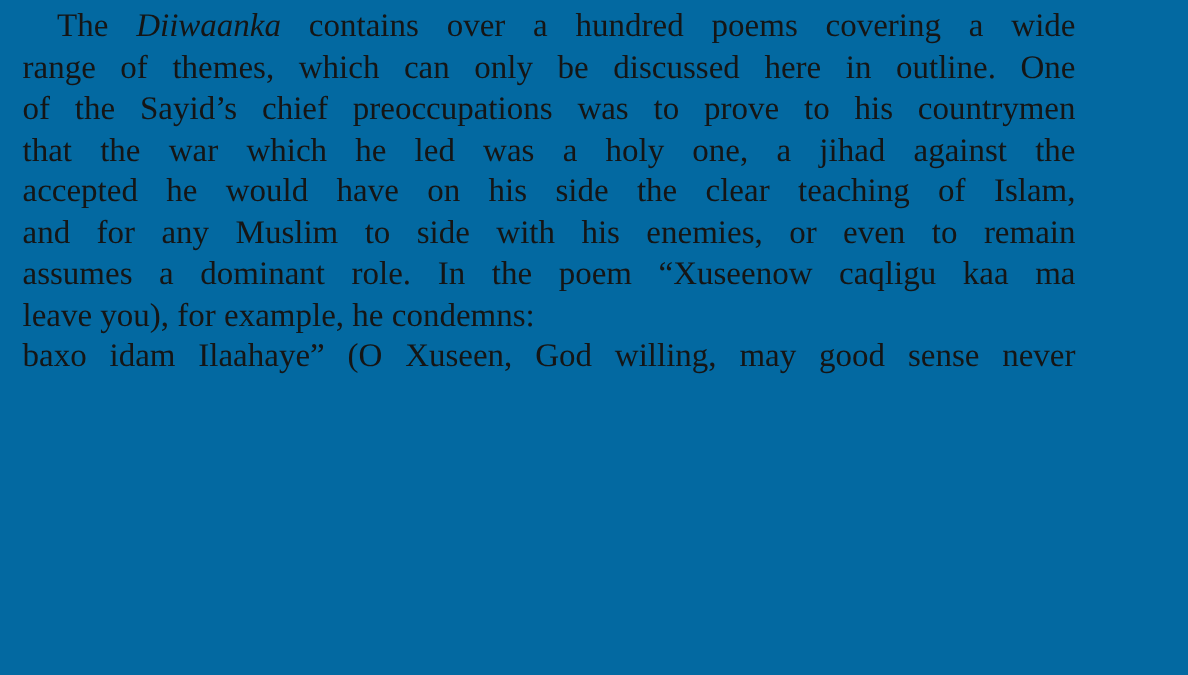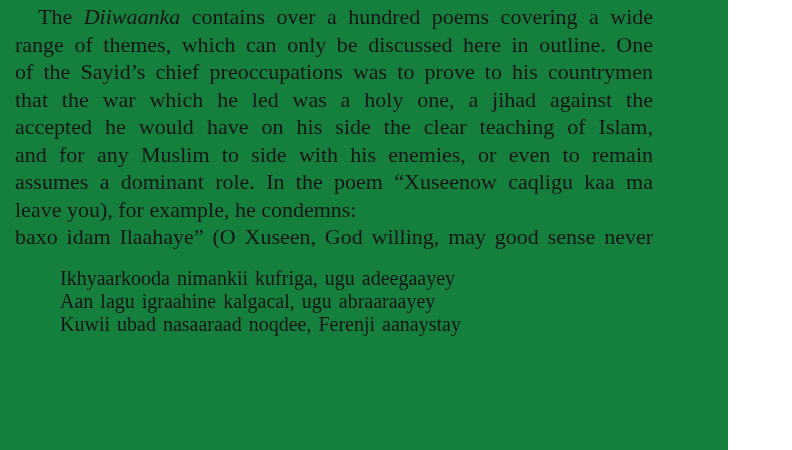--- a/index.html
+++ b/index.html
@@ -2,25 +2,25 @@
 <html><head>
 <meta charset="utf-8">
 <style>
   html, body {
     margin: 0;
     padding: 0;
     background: #ffffff;
   }
   .page {
     position: relative;
-    width: 728px;
+    width: 792px;
     height: 450px;
     box-sizing: border-box;
     padding: 3px 75px 0 15px;
-    background: #15803d;
+    background: #0369a1;
     color: #151515;
     font-family: "Liberation Serif", "DejaVu Serif", serif;
     overflow: hidden;
   }
   .para {
     font-size: 22px;
     line-height: 27.5px;
   }
   .line {
     text-align: justify;
@@ -64,19 +64,14 @@
     <div class="line">of the Sayid’s chief preoccupations was to prove to his countrymen</div>
     <div class="line">that the war which he led was a holy one, a jihad against the</div>
     <div class="line">accepted he would have on his side the clear teaching of Islam,</div>
     <div class="line">and for any Muslim to side with his enemies, or even to remain</div>
     <div class="line">assumes a dominant role. In the poem “Xuseenow caqligu kaa ma</div>
     <div class="line last">leave you), for example, he condemns:</div>
     <div class="line">baxo idam Ilaahaye” (O Xuseen, God willing, may good sense never</div>
 
   </div>
 
-  <div class="poem">
-    <div class="poem-line">Ikhyaarkooda nimankii kufriga, ugu adeegaayey</div>
-    <div class="poem-line">Aan lagu igraahine kalgacal, ugu abraaraayey</div>
-    <div class="poem-line">Kuwii ubad nasaaraad noqdee, Ferenji aanaystay</div>
-  </div>
 
 </div>
 
 </body></html>

